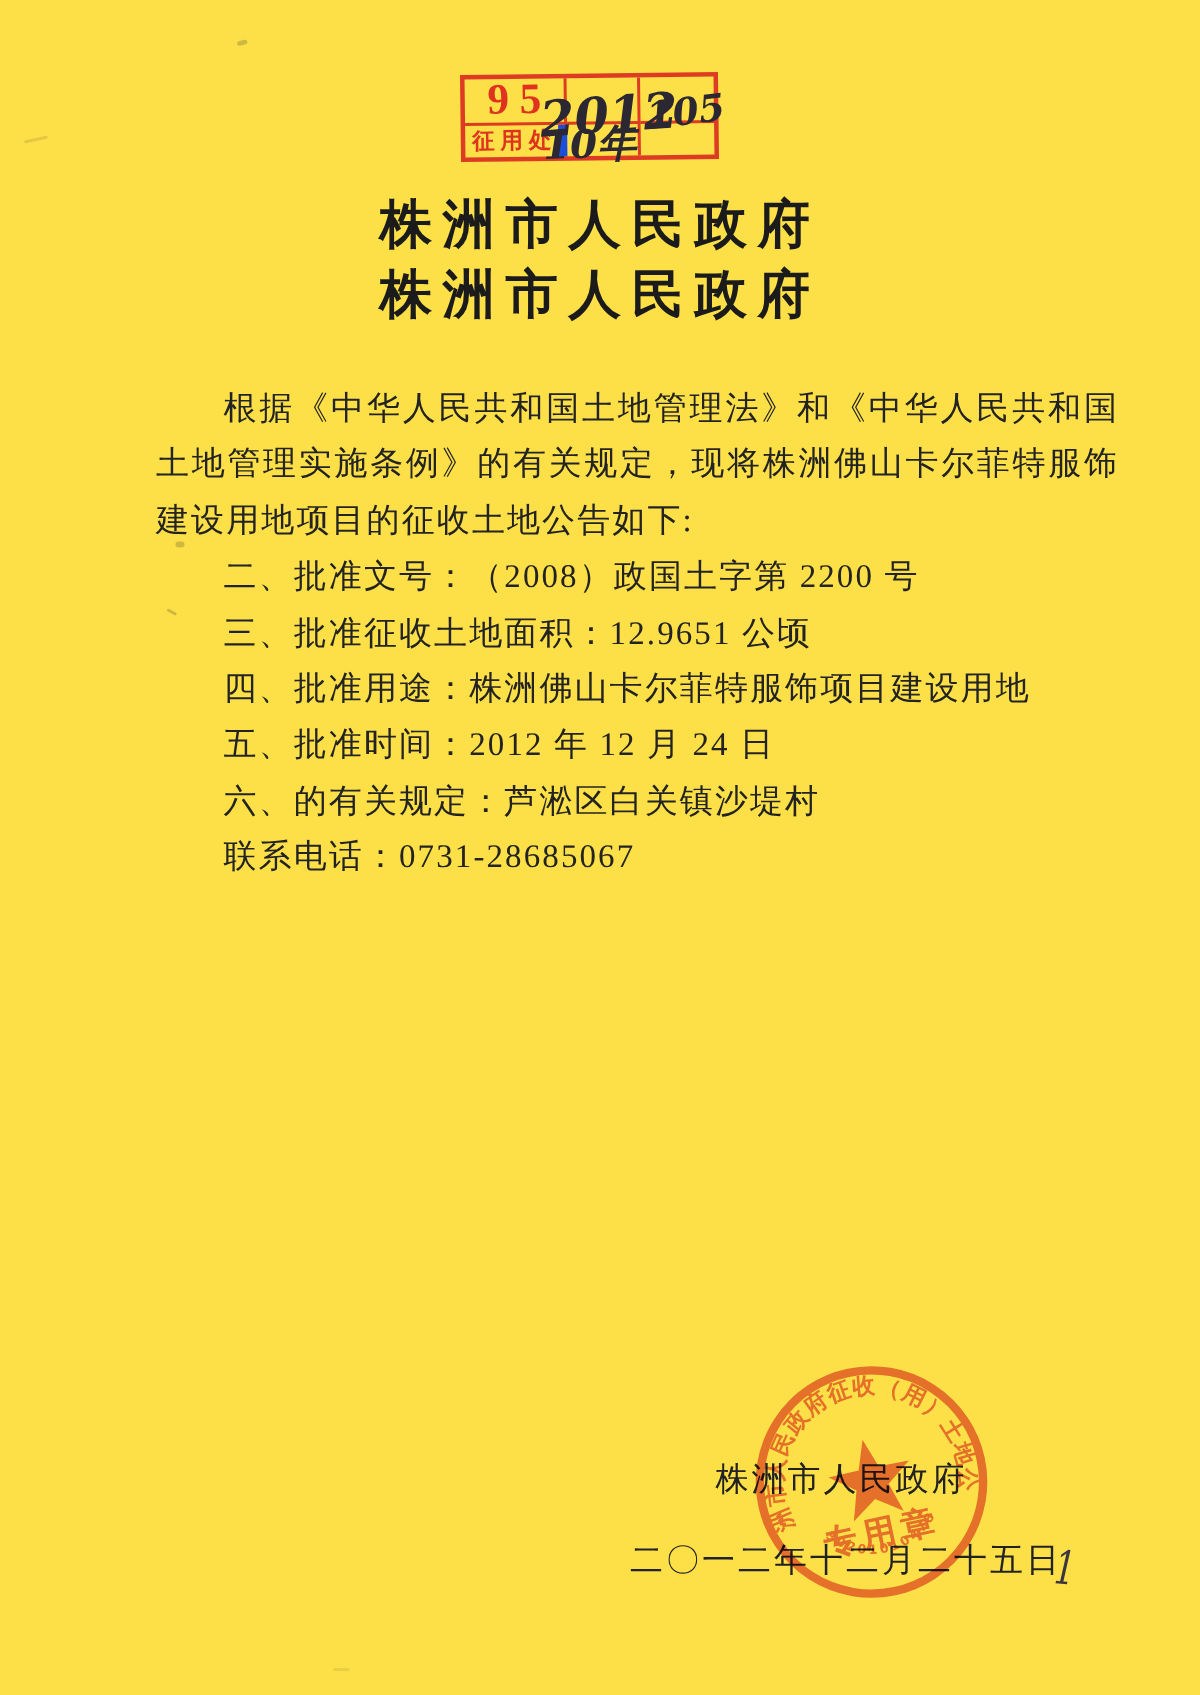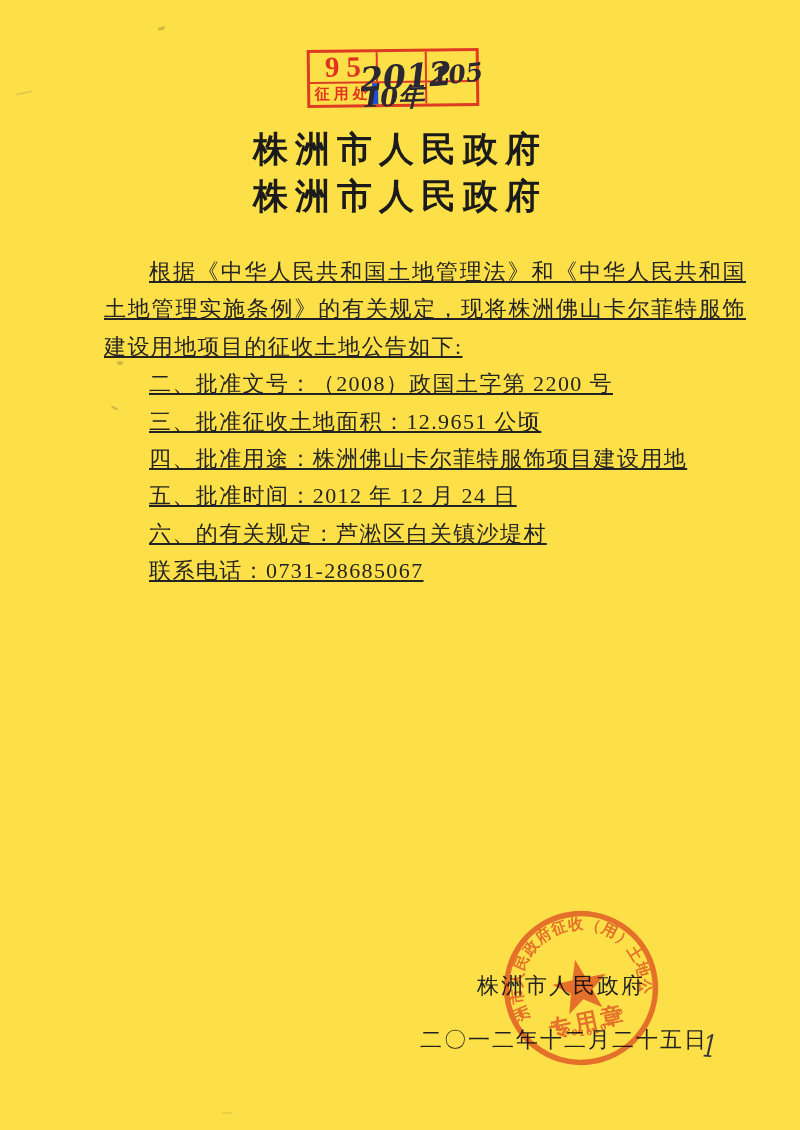--- a/index.html
+++ b/index.html
@@ -30,21 +30,21 @@
   .hw-code { left:431px; top:62px; font-size:25px; transform:rotate(-7deg); }
   .hw-note { left:362px; top:84px; font-size:26px; transform:rotate(-2deg); }
 
   
   .title { position:absolute; left:0; top:126px; width:100%; text-align:center;
            font-size:35px; line-height:47px; font-weight:600; letter-spacing:7px; color:#1b1b1b; }
 
   
   .body-block { position:absolute; left:104px; top:253px; width:642px;
                 font-size:22px; line-height:37.4px; letter-spacing:1.4px;
-                text-align:justify; color:#232323;text-decoration:underline; }
+                text-align:justify; color:#232323; }
   .body-block p { margin:0; text-indent:45px; }
 
   
   .sig-issuer { position:absolute; top:971px; right:155px; font-size:22px; letter-spacing:2px; }
   .sig-date   { position:absolute; top:1025px; right:92px; font-size:22px; letter-spacing:2px; }
 
   
   .seal { position:absolute; left:501px; top:908px; width:160px; height:160px;
           transform:rotate(-12deg); opacity:0.85; mix-blend-mode:multiply; }
 

